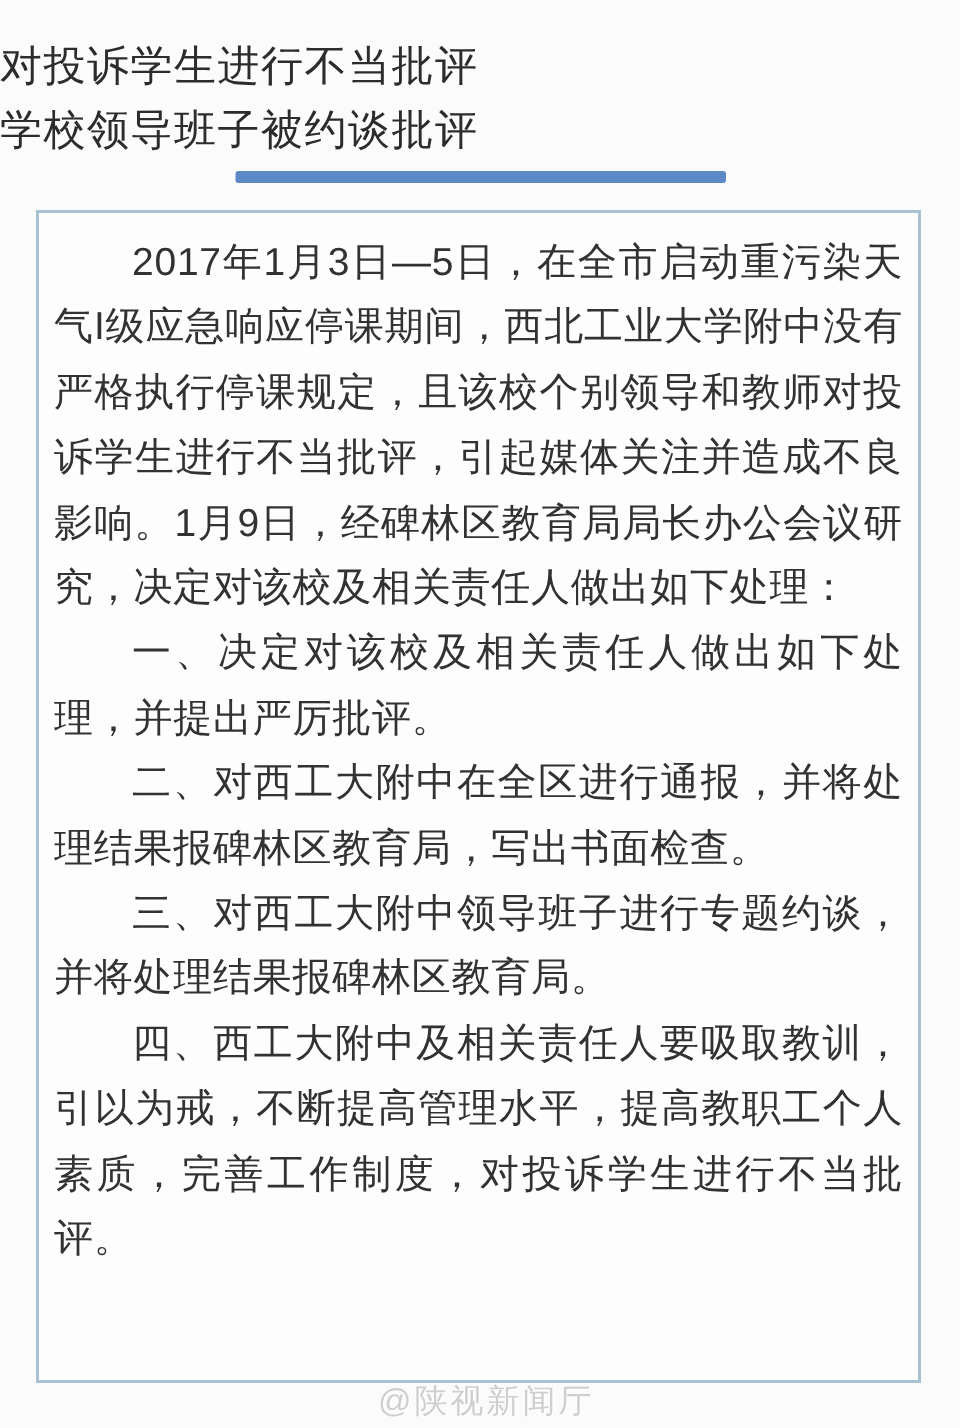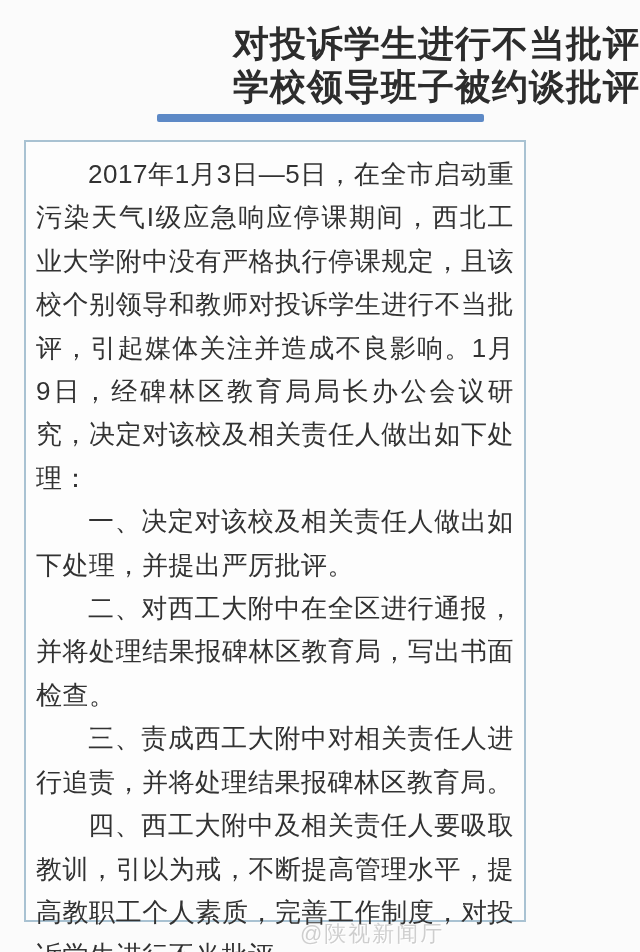--- a/index.html
+++ b/index.html
@@ -18,40 +18,40 @@
     position: relative;
     width: 640px;
     height: 952px;
     margin: 0 auto;
     background: #fbfbfb;
     overflow: hidden;
   }
   .title {
     margin: 0;
     padding-top: 22px;
-    text-align: right;
-    font-size: 36px;
+    text-align: left;
+    font-size: 28px;
     line-height: 43px;
-    font-weight: 700;
+    font-weight: 400;
     color: #2c2c2c;
     letter-spacing: 1px;
   }
   .title-line { display: block; }
   .underline {
     width: 327px;
     height: 8px;
     margin: 6px auto 0 auto;
     background: var(--accent-blue);
     border-radius: 2px;
   }
   .notice-box {
     position: absolute;
     left: 24px;
     top: 140px;
-    width: 502px;
+    width: 590px;
     height: 782px;
     border: 2px solid var(--box-border);
     background: #fdfdfd;
     padding: 11px 10px 10px 10px;
   }
   .notice-box p {
     margin: 0;
     text-indent: 2em;
     font-size: 26px;
     line-height: 43.4px;
@@ -62,38 +62,37 @@
   .watermark {
     position: absolute;
     left: 252px;
     top: 921px;
     font-size: 22px;
     line-height: 26px;
     color: rgba(150, 150, 150, 0.45);
     text-shadow: 1px 1px 0 rgba(255,255,255,0.9);
     letter-spacing: 2px;
     user-select: none;
-    margin-left: 48px;
   }
 </style>
 </head>
 <body>
 
 <div class="page">
 
   <h1 class="title">
     <span class="title-line">对投诉学生进行不当批评</span>
     <span class="title-line">学校领导班子被约谈批评</span>
   </h1>
 
   <div class="underline"></div>
 
   <div class="notice-box">
     <p>2017年1月3日—5日，在全市启动重污染天气I级应急响应停课期间，西北工业大学附中没有严格执行停课规定，且该校个别领导和教师对投诉学生进行不当批评，引起媒体关注并造成不良影响。1月9日，经碑林区教育局局长办公会议研究，决定对该校及相关责任人做出如下处理：</p>
     <p>一、决定对该校及相关责任人做出如下处理，并提出严厉批评。</p>
     <p>二、对西工大附中在全区进行通报，并将处理结果报碑林区教育局，写出书面检查。</p>
-    <p>三、责成西工大附中对相关责任人进行追责，并将处理结果报碑林区教育局。</p>
+    <p>三、对西工大附中领导班子进行专题约谈，并将处理结果报碑林区教育局。</p>
     <p>四、西工大附中及相关责任人要吸取教训，引以为戒，不断提高管理水平，提高教职工个人素质，完善工作制度，对投诉学生进行不当批评。</p>
   </div>
 
   <div class="watermark">@陕视新闻厅</div>
 
 </div>
 
 </body></html>

